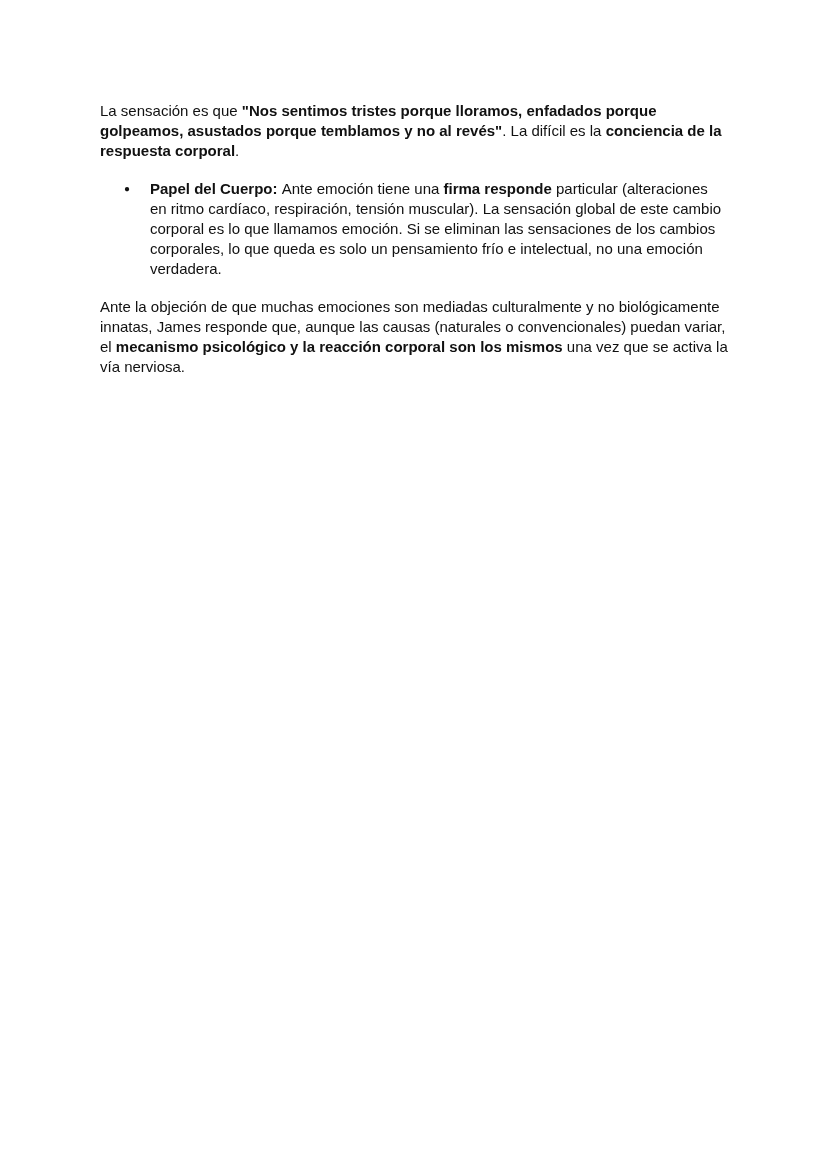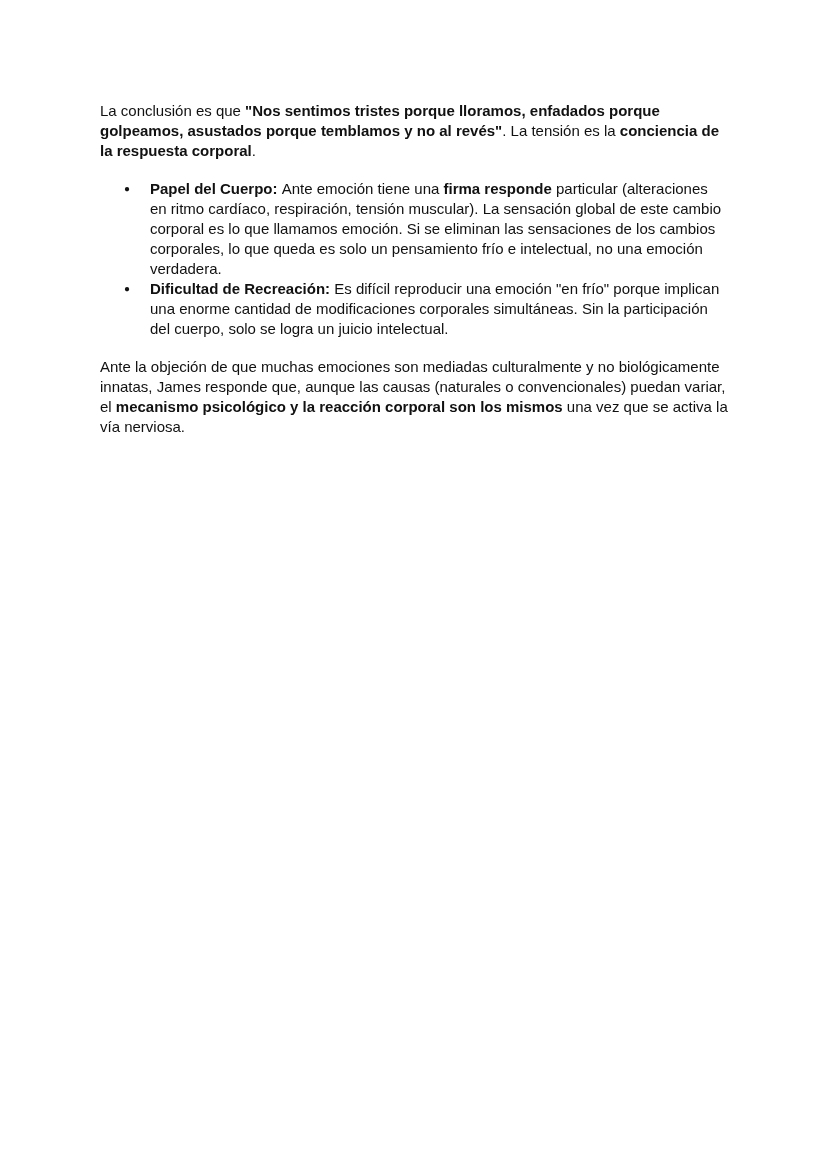--- a/index.html
+++ b/index.html
@@ -55,23 +55,22 @@
   b {
     font-weight: 700;
   }
 </style>
 </head>
 <body>
 
 <div class="page">
   <div class="content">
 
-    <p class="para"><span>La conclusión es que </span><b>"Nos sentimos tristes porque lloramos, enfadados porque golpeamos, asustados porque temblamos y no al revés"</b><span>. La tensión es la </span><b>conciencia de la respuesta corporal</b><span>.</span></p>
+    <p class="para"><span>La sensación es que </span><b>"Nos sentimos tristes porque lloramos, enfadados porque golpeamos, asustados porque temblamos y no al revés"</b><span>. La difícil es la </span><b>conciencia de la respuesta corporal</b><span>.</span></p>
 
     <ul class="bullet-list">
       <li><b>Papel del Cuerpo: </b><span>Ante emoción tiene una </span><b>firma responde</b><span> particular (alteraciones en ritmo cardíaco, respiración, tensión muscular). La sensación global de este cambio corporal es lo que llamamos emoción. Si se eliminan las sensaciones de los cambios corporales, lo que queda es solo un pensamiento frío e intelectual, no una emoción verdadera.</span></li>
-      <li><b>Dificultad de Recreación: </b><span>Es difícil reproducir una emoción "en frío" porque implican una enorme cantidad de modificaciones corporales simultáneas. Sin la participación del cuerpo, solo se logra un juicio intelectual.</span></li>
     </ul>
 
     <p class="para"><span>Ante la objeción de que muchas emociones son mediadas culturalmente y no biológicamente innatas, James responde que, aunque las causas (naturales o convencionales) puedan variar, el </span><b>mecanismo psicológico y la reacción corporal son los mismos</b><span> una vez que se activa la vía nerviosa.</span></p>
 
   </div>
 </div>
 
 </body></html>

